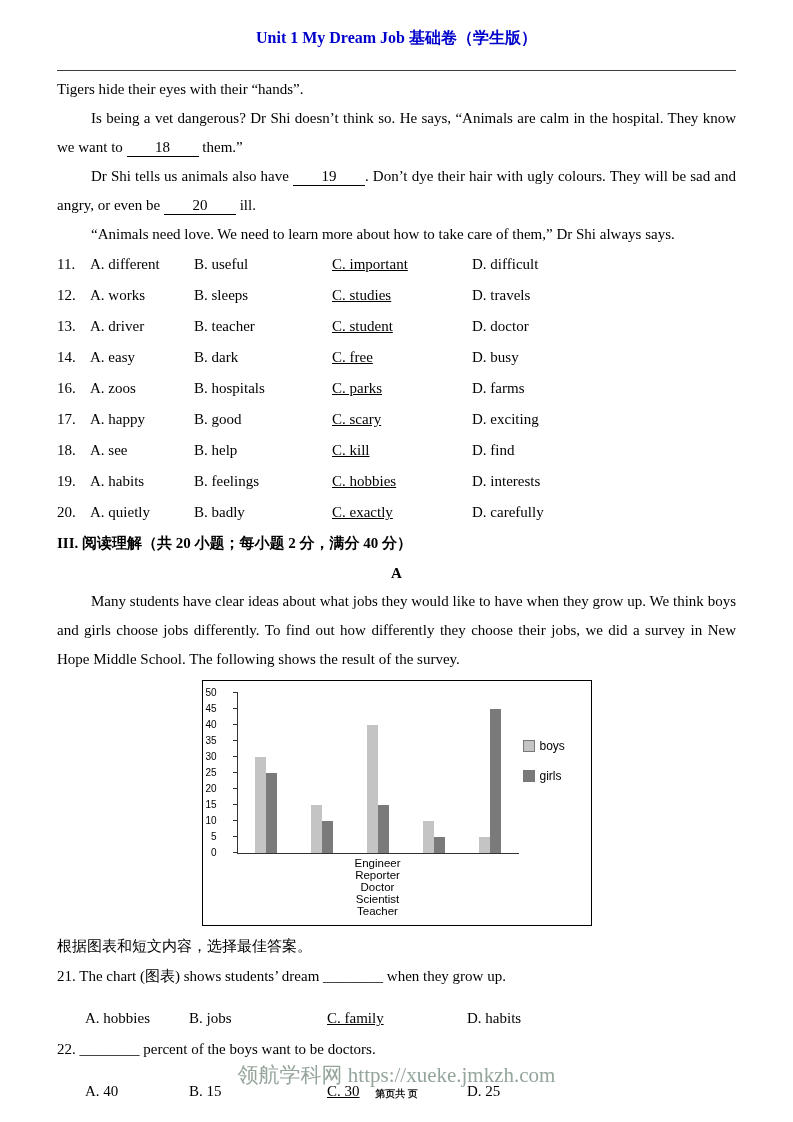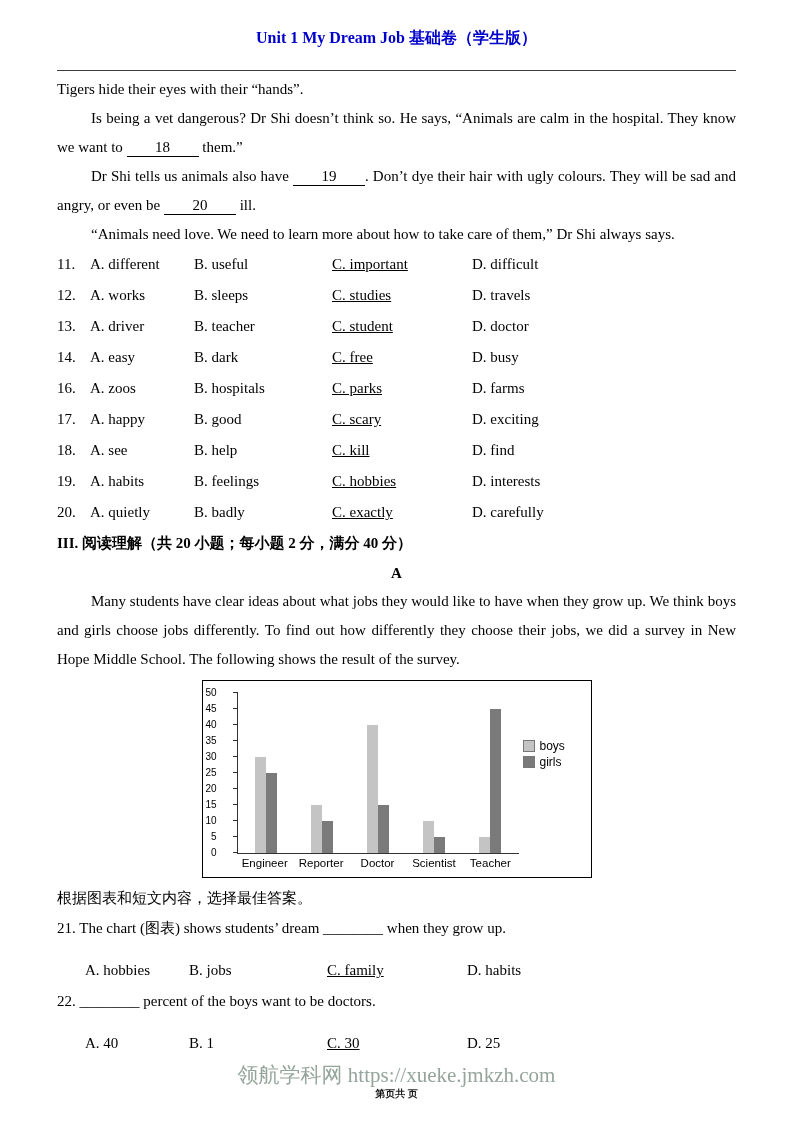--- a/index.html
+++ b/index.html
@@ -46,25 +46,25 @@
   .y-label{
     position:absolute;right:20px;transform:translateY(50%);
     font-size:10px;line-height:10px;color:#000;
   }
   .plot{
     position:relative;flex:1;height:160px;
     border-left:1px solid #333;border-bottom:1px solid #333;
   }
   .tick{position:absolute;left:-5px;width:5px;height:1px;background:#333;}
   .bar{position:absolute;bottom:0;width:11px;}
-  .cats{display:flex;margin-left:26px;padding-top:3px;}
+  .cats{display:flex;margin-left:26px;padding-top:3px;flex-direction:column;}
   .cat{flex:1;text-align:center;font-size:11.5px;color:#000;}
   .legend{
     width:62px;flex:none;display:flex;flex-direction:column;
-    justify-content:flex-start;padding-top:46px;padding-left:4px;gap:2px;
+    justify-content:flex-start;padding-top:46px;padding-left:4px;gap:16px;
   }
   .legend-item{display:flex;align-items:center;gap:5px;font-size:12px;}
   .legend-swatch{width:10px;height:10px;border:1px solid #777;flex:none;display:inline-block;}
 
   .footer{position:absolute;left:0;right:0;bottom:22px;text-align:center;}
   .watermark{font-size:21px;color:#95a59b;line-height:19px;}
   .page-num{font-size:10px;font-weight:bold;color:#1a1a1a;margin-top:3px;line-height:12px;}
 </style>
 </head>
 <body>
@@ -221,21 +221,21 @@
         <div class="stem">21. The chart (图表) shows students’ dream ________ when they grow up.</div>
         <div class="qrow opts-indent">
           <span class="opt opt0">A.  hobbies</span>
           <span class="opt opt1">B.  jobs</span>
           <span class="opt opt2">C.  family</span>
           <span class="opt opt3">D.  habits</span>
         </div>
         <div class="stem">22. ________ percent of the boys want to be doctors.</div>
         <div class="qrow opts-indent">
           <span class="opt opt0">A.  40</span>
-          <span class="opt opt1">B.  1</span>
+          <span class="opt opt1">B.  15</span>
           <span class="opt opt2">C.  30</span>
           <span class="opt opt3">D.  25</span>
         </div>
       </div>
 
   </div>
 
   <div class="footer">
     <div class="watermark">领航学科网 https://xueke.jmkzh.com</div>
     <div class="page-num">第页共 页</div>

